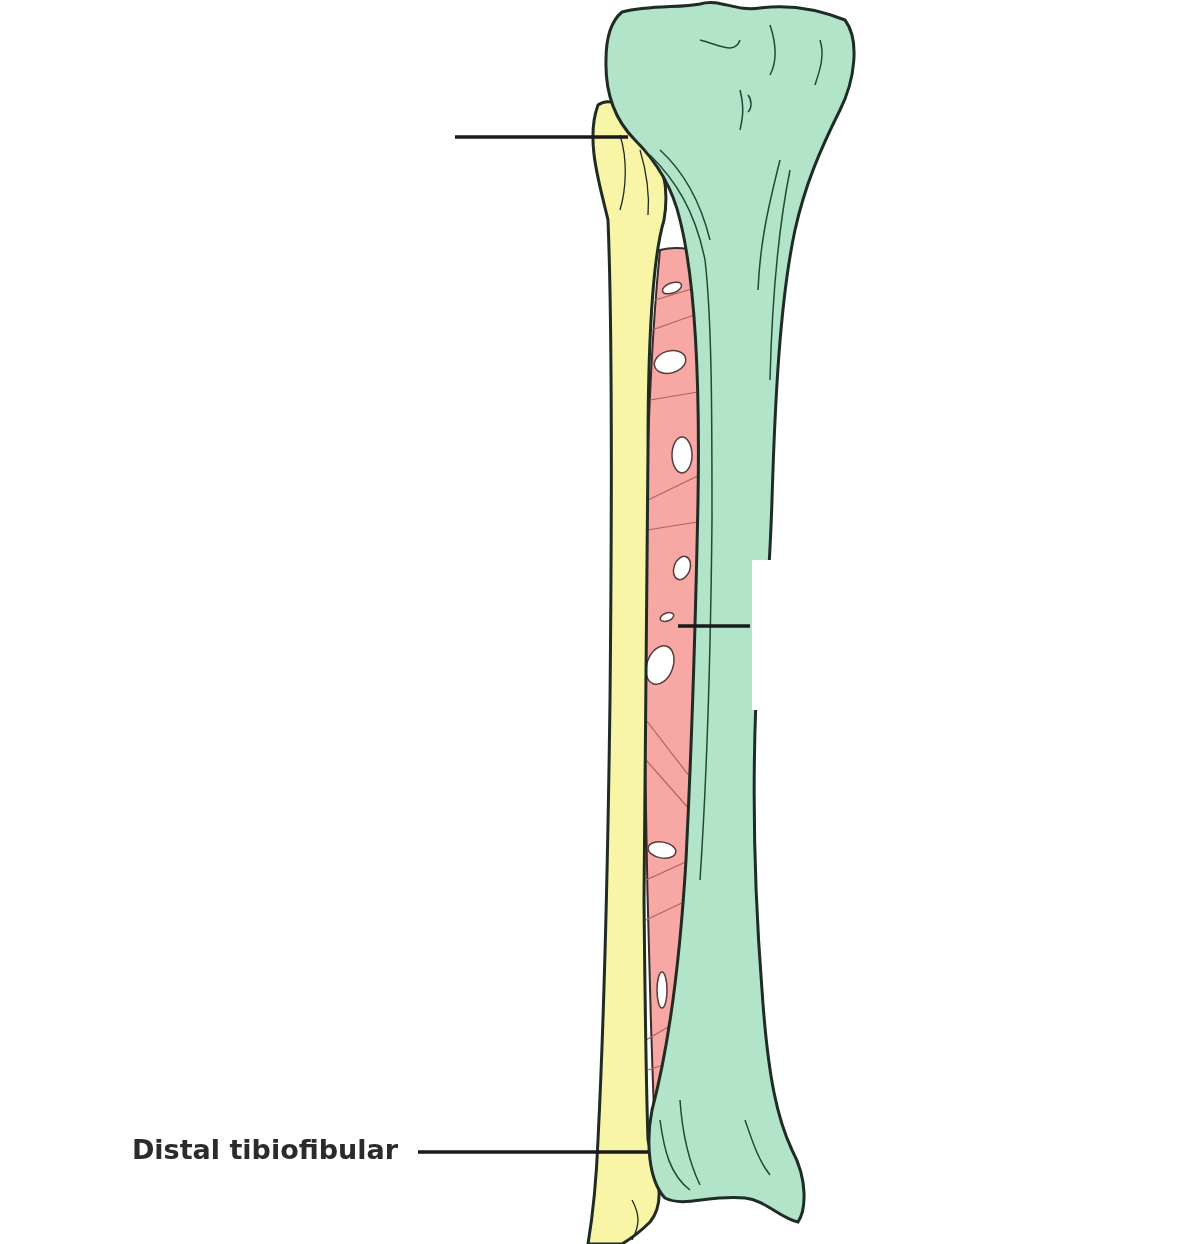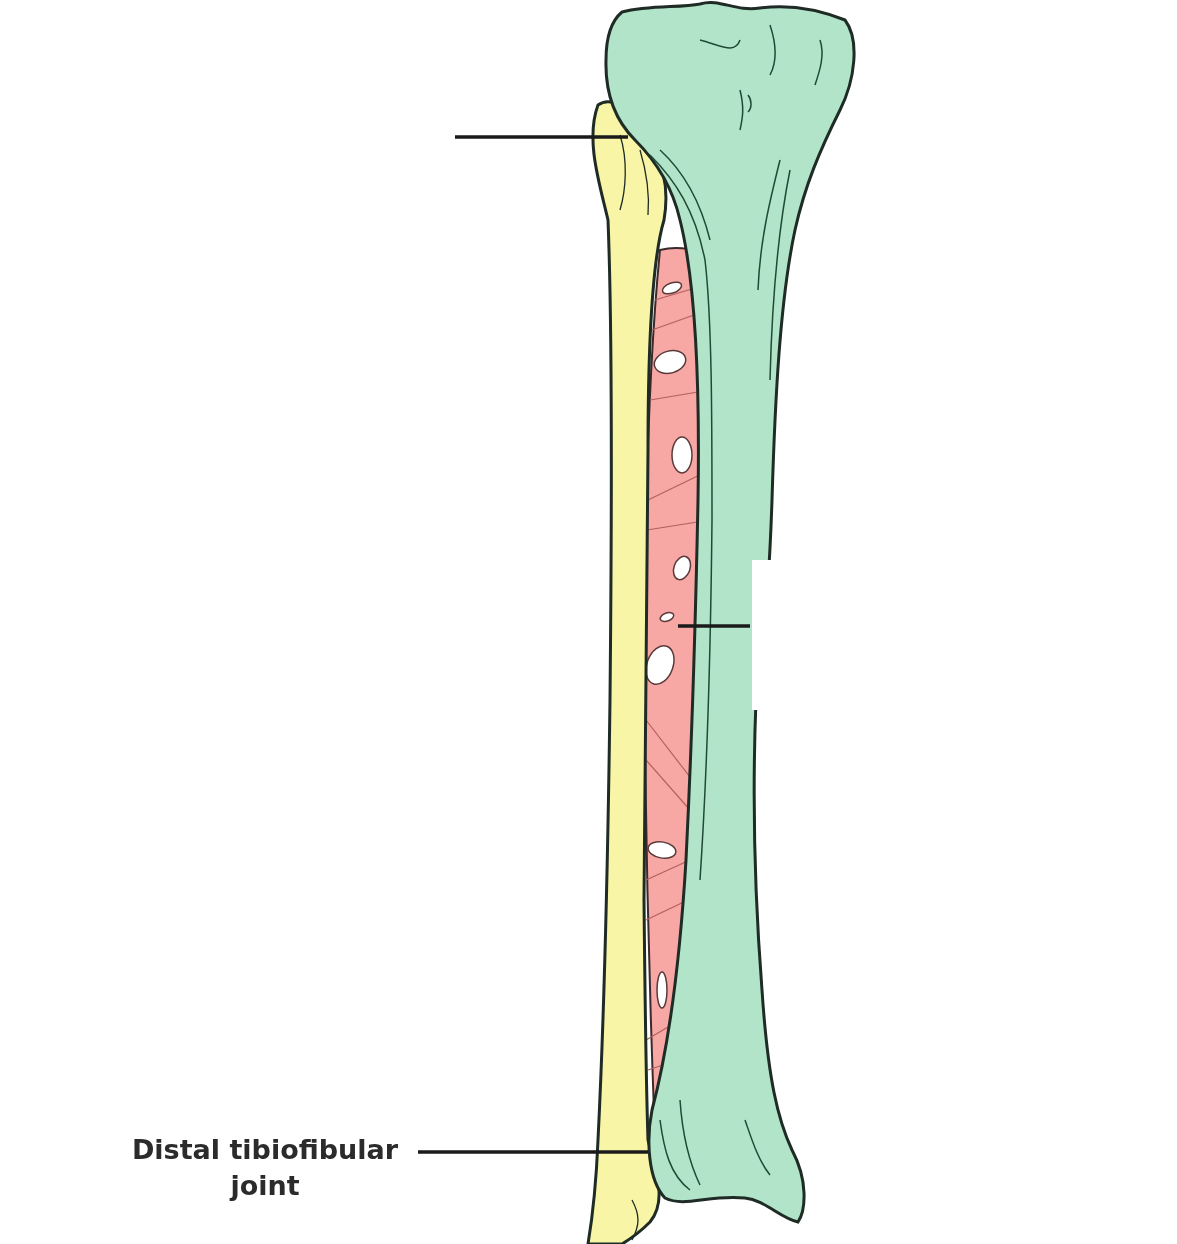--- a/index.html
+++ b/index.html
@@ -77,15 +77,14 @@
     <line x1="678" y1="626" x2="750" y2="626" stroke="#1a1a1a" stroke-width="3.5"></line>
     <line x1="418" y1="1152" x2="648" y2="1152" stroke="#1a1a1a" stroke-width="3.5"></line>
 
     <rect x="752" y="560" width="40" height="150" fill="#ffffff"></rect>
   </svg>
 
   <div class="label label-blank"></div>
 
   <div class="label label-distal">
     <div>Distal tibiofibular</div>
-    <div>joint</div>
   </div>
 </div>
 
 </body></html>

